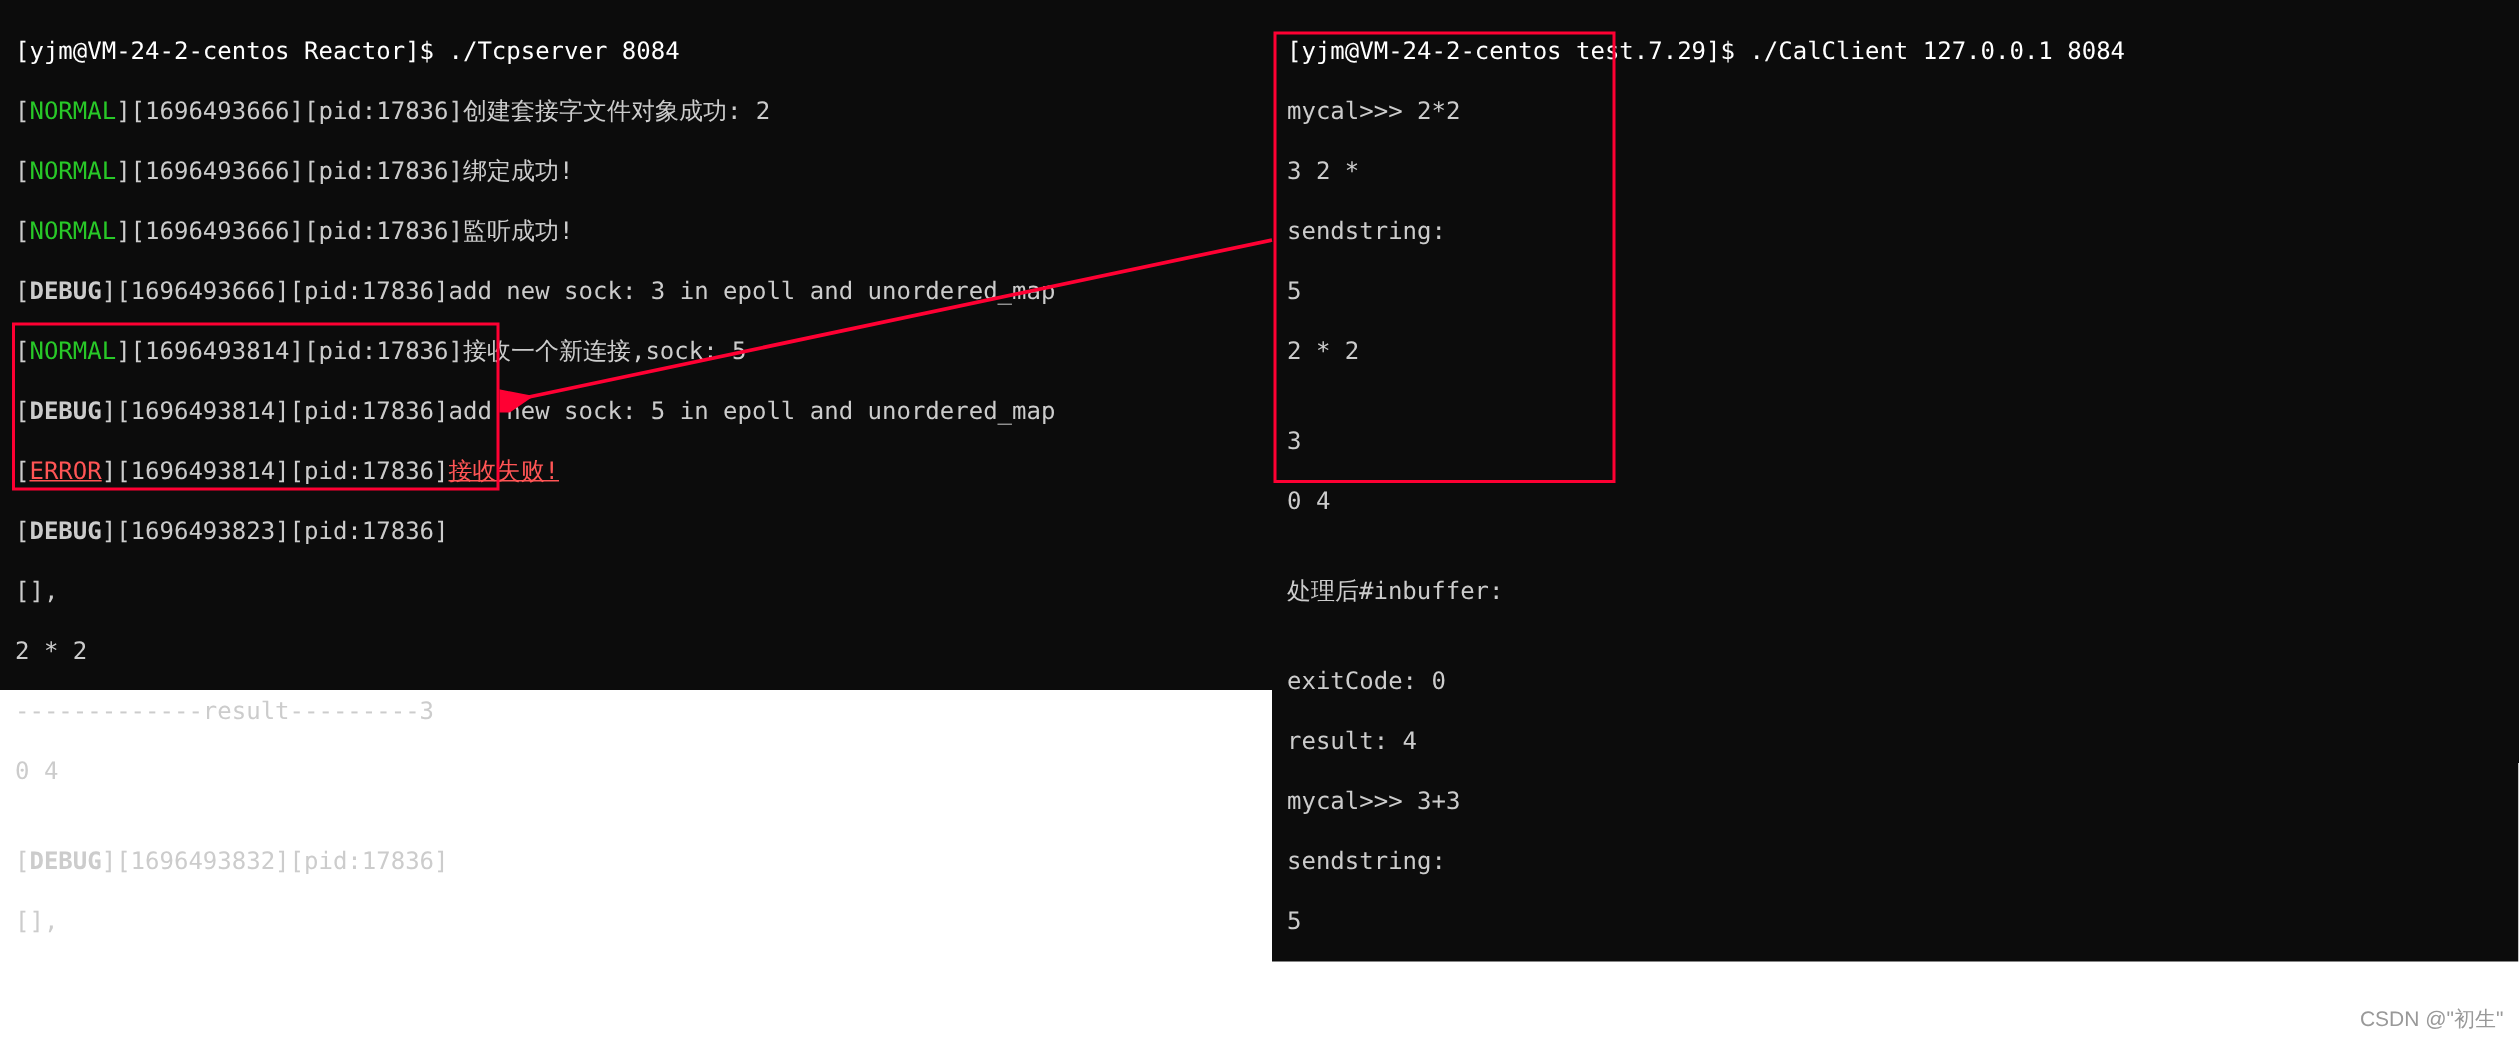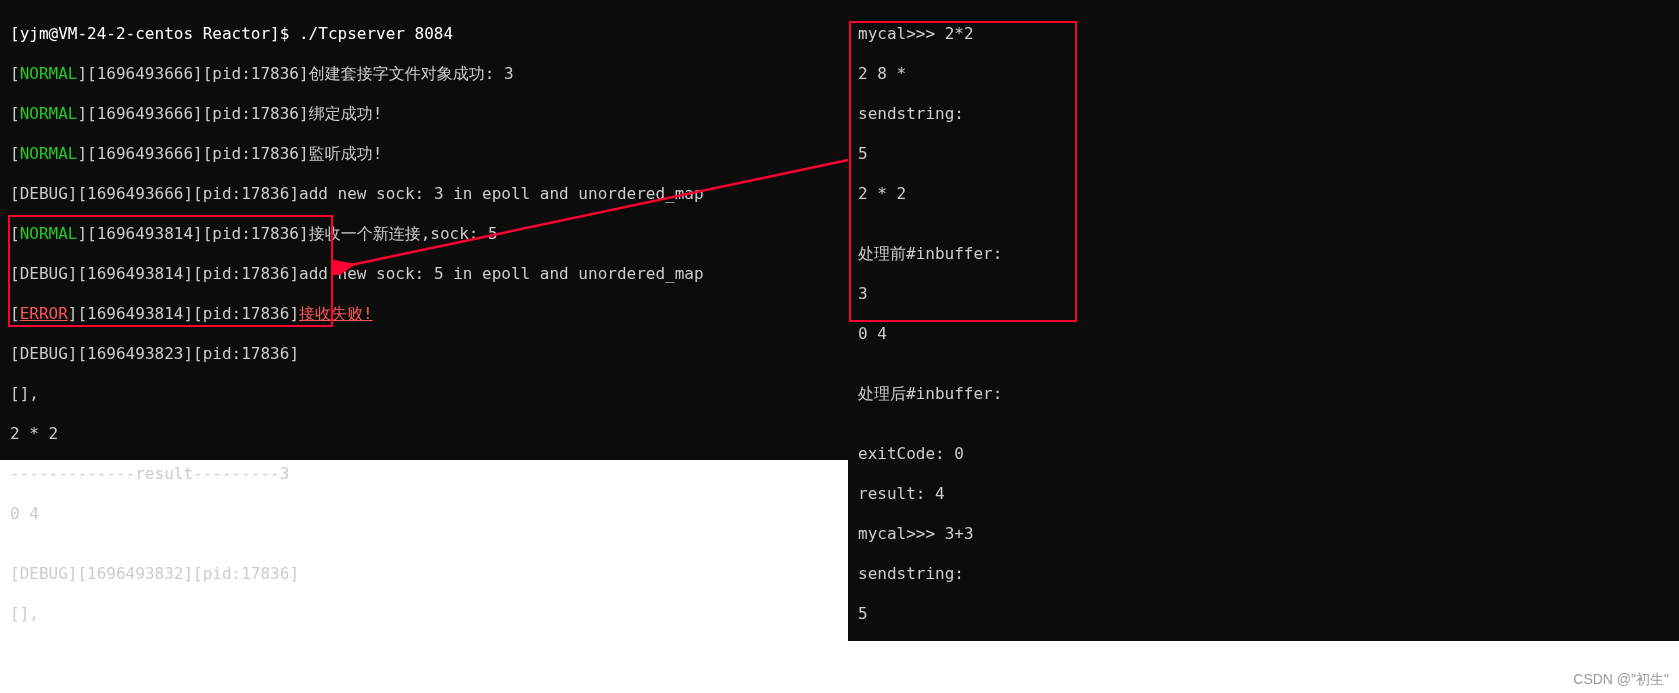--- a/index.html
+++ b/index.html
@@ -27,21 +27,21 @@
       height: 460px;
     }
     .terminal-right {
       left: 848px;
       top: 0;
       width: 831px;
       height: 641px;
     }
     .prompt-user { color: #ffffff; }
     .log-normal { color: #28c828; text-align: right; }
-    .log-debug { color: #cccccc; }
+    .log-debug { color: #cccccc; font-weight: bold; }
     .log-error { color: #ff5555; text-decoration: underline; }
     .highlight-box {
       position: absolute;
       border: 2px solid #ff0033;
       pointer-events: none;
     }
     .highlight-left {
       left: 8px;
       top: 215px;
       width: 325px;
@@ -65,21 +65,21 @@
       font-size: 14px;
       font-family: sans-serif;
     }
     .line { display: block; }
   </style>
 </head>
 <body>
 
 <div class="terminal terminal-left">
 <span class="line prompt-user">[yjm@VM-24-2-centos Reactor]$ ./Tcpserver 8084</span>
-<span class="line">[<span class="log-normal">NORMAL</span>][<span>1696493666</span>][pid:<span>17836</span>]<span>创建套接字文件对象成功: 3</span></span>
+<span class="line">[<span class="log-normal">NORMAL</span>][<span>1696493666</span>][pid:<span>17836</span>]<span>创建套接字文件对象成功: 2</span></span>
 <span class="line">[<span class="log-normal">NORMAL</span>][<span>1696493666</span>][pid:<span>17836</span>]<span>绑定成功!</span></span>
 <span class="line">[<span class="log-normal">NORMAL</span>][<span>1696493666</span>][pid:<span>17836</span>]<span>監听成功!</span></span>
 <span class="line">[<span class="log-debug">DEBUG</span>][<span>1696493666</span>][pid:<span>17836</span>]<span>add new sock: 3 in epoll and unordered_map</span></span>
 <span class="line">[<span class="log-normal">NORMAL</span>][<span>1696493814</span>][pid:<span>17836</span>]<span>接收一个新连接,sock: 5</span></span>
 <span class="line">[<span class="log-debug">DEBUG</span>][<span>1696493814</span>][pid:<span>17836</span>]<span>add new sock: 5 in epoll and unordered_map</span></span>
 <span class="line">[<span class="log-error">ERROR</span>][<span>1696493814</span>][pid:<span>17836</span>]<span class="log-error">接收失败!</span></span>
 <span class="line">[<span class="log-debug">DEBUG</span>][<span>1696493823</span>][pid:<span>17836</span>]<span></span></span>
 <span class="line">[],</span>
 <span class="line">2 * 2</span>
 <span class="line">-------------result---------3</span>
@@ -87,27 +87,27 @@
 <span class="line"></span>
 <span class="line">[<span class="log-debug">DEBUG</span>][<span>1696493832</span>][pid:<span>17836</span>]<span></span></span>
 <span class="line">[],</span>
 
 
 
 
 </div>
 
 <div class="terminal terminal-right">
+<span class="line prompt-user">[yjm@VM-24-2-centos test.7.29]$ ./CalClient 127.0.0.1 8084</span>
 <span class="line">mycal&gt;&gt;&gt; 2*2</span>
-<span class="line">2 8 *</span>
+<span class="line">3 2 *</span>
 <span class="line">sendstring:</span>
 <span class="line">5</span>
 <span class="line">2 * 2</span>
 <span class="line"></span>
-<span class="line">处理前#inbuffer:</span>
 <span class="line">3</span>
 <span class="line">0 4</span>
 <span class="line"></span>
 <span class="line">处理后#inbuffer:</span>
 <span class="line"></span>
 <span class="line">exitCode: 0</span>
 <span class="line">result: 4</span>
 <span class="line">mycal&gt;&gt;&gt; 3+3</span>
 <span class="line">sendstring:</span>
 <span class="line">5</span>

